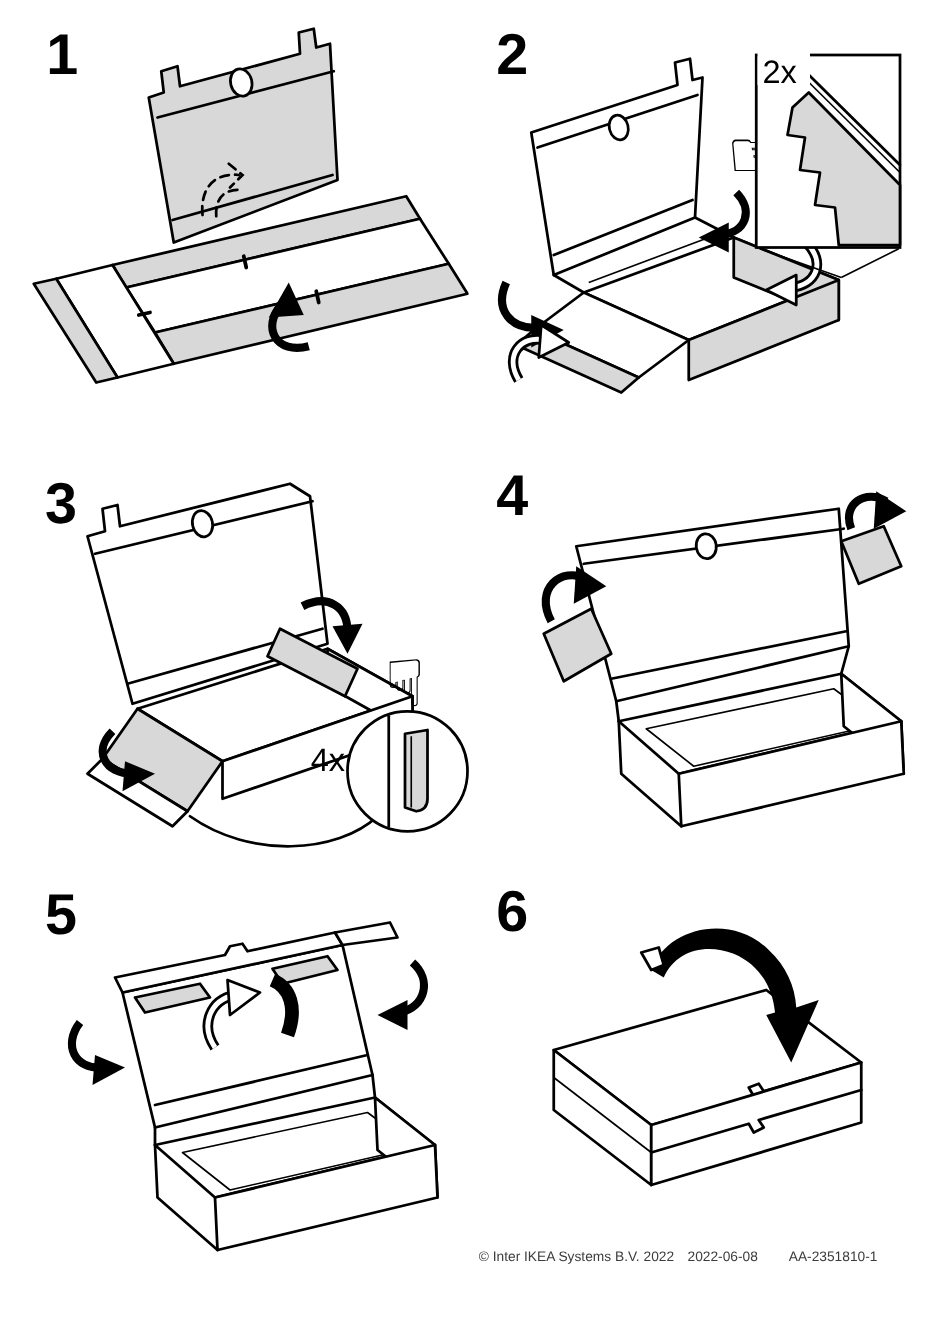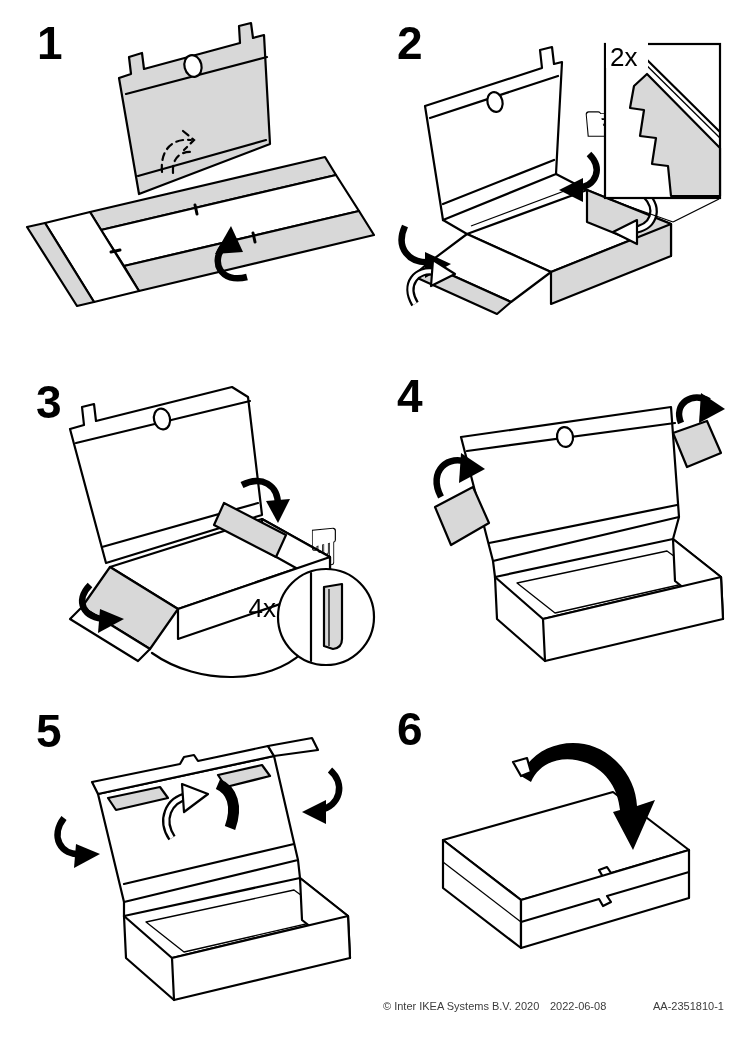--- a/index.html
+++ b/index.html
@@ -244,17 +244,17 @@
         <path class="thin" d="M68,164 L146,224"></path>
         <path class="thin" d="M146,224 L146,250"></path>
       </g>
       <g>
         <path class="hd" d="M146,78 C158,44 210,32 240,62 C254,75 261,91 262,108 L280,102 L258,152 L238,114 L245,112 C243,92 233,74 212,65 C189,56 165,63 156,84 Z"></path>
         <path class="hdw" d="M146,78 L138,64 L152,60 L156,74 Z"></path>
       </g>
     </svg>
   </section>
 
-  <span class="footer-item" style="left:383px">© Inter IKEA Systems B.V. 2020</span>
+  <span class="footer-item" style="left:383px">© Inter IKEA Systems B.V. 2022</span>
   <span class="footer-item" style="left:550px">2022-06-08</span>
-  <span class="footer-item" style="left:653px">AA-2351810-1</span>
+  <span class="footer-item" style="left:631px">AA-2351810-1</span>
 
 </div>
 
 </body></html>

